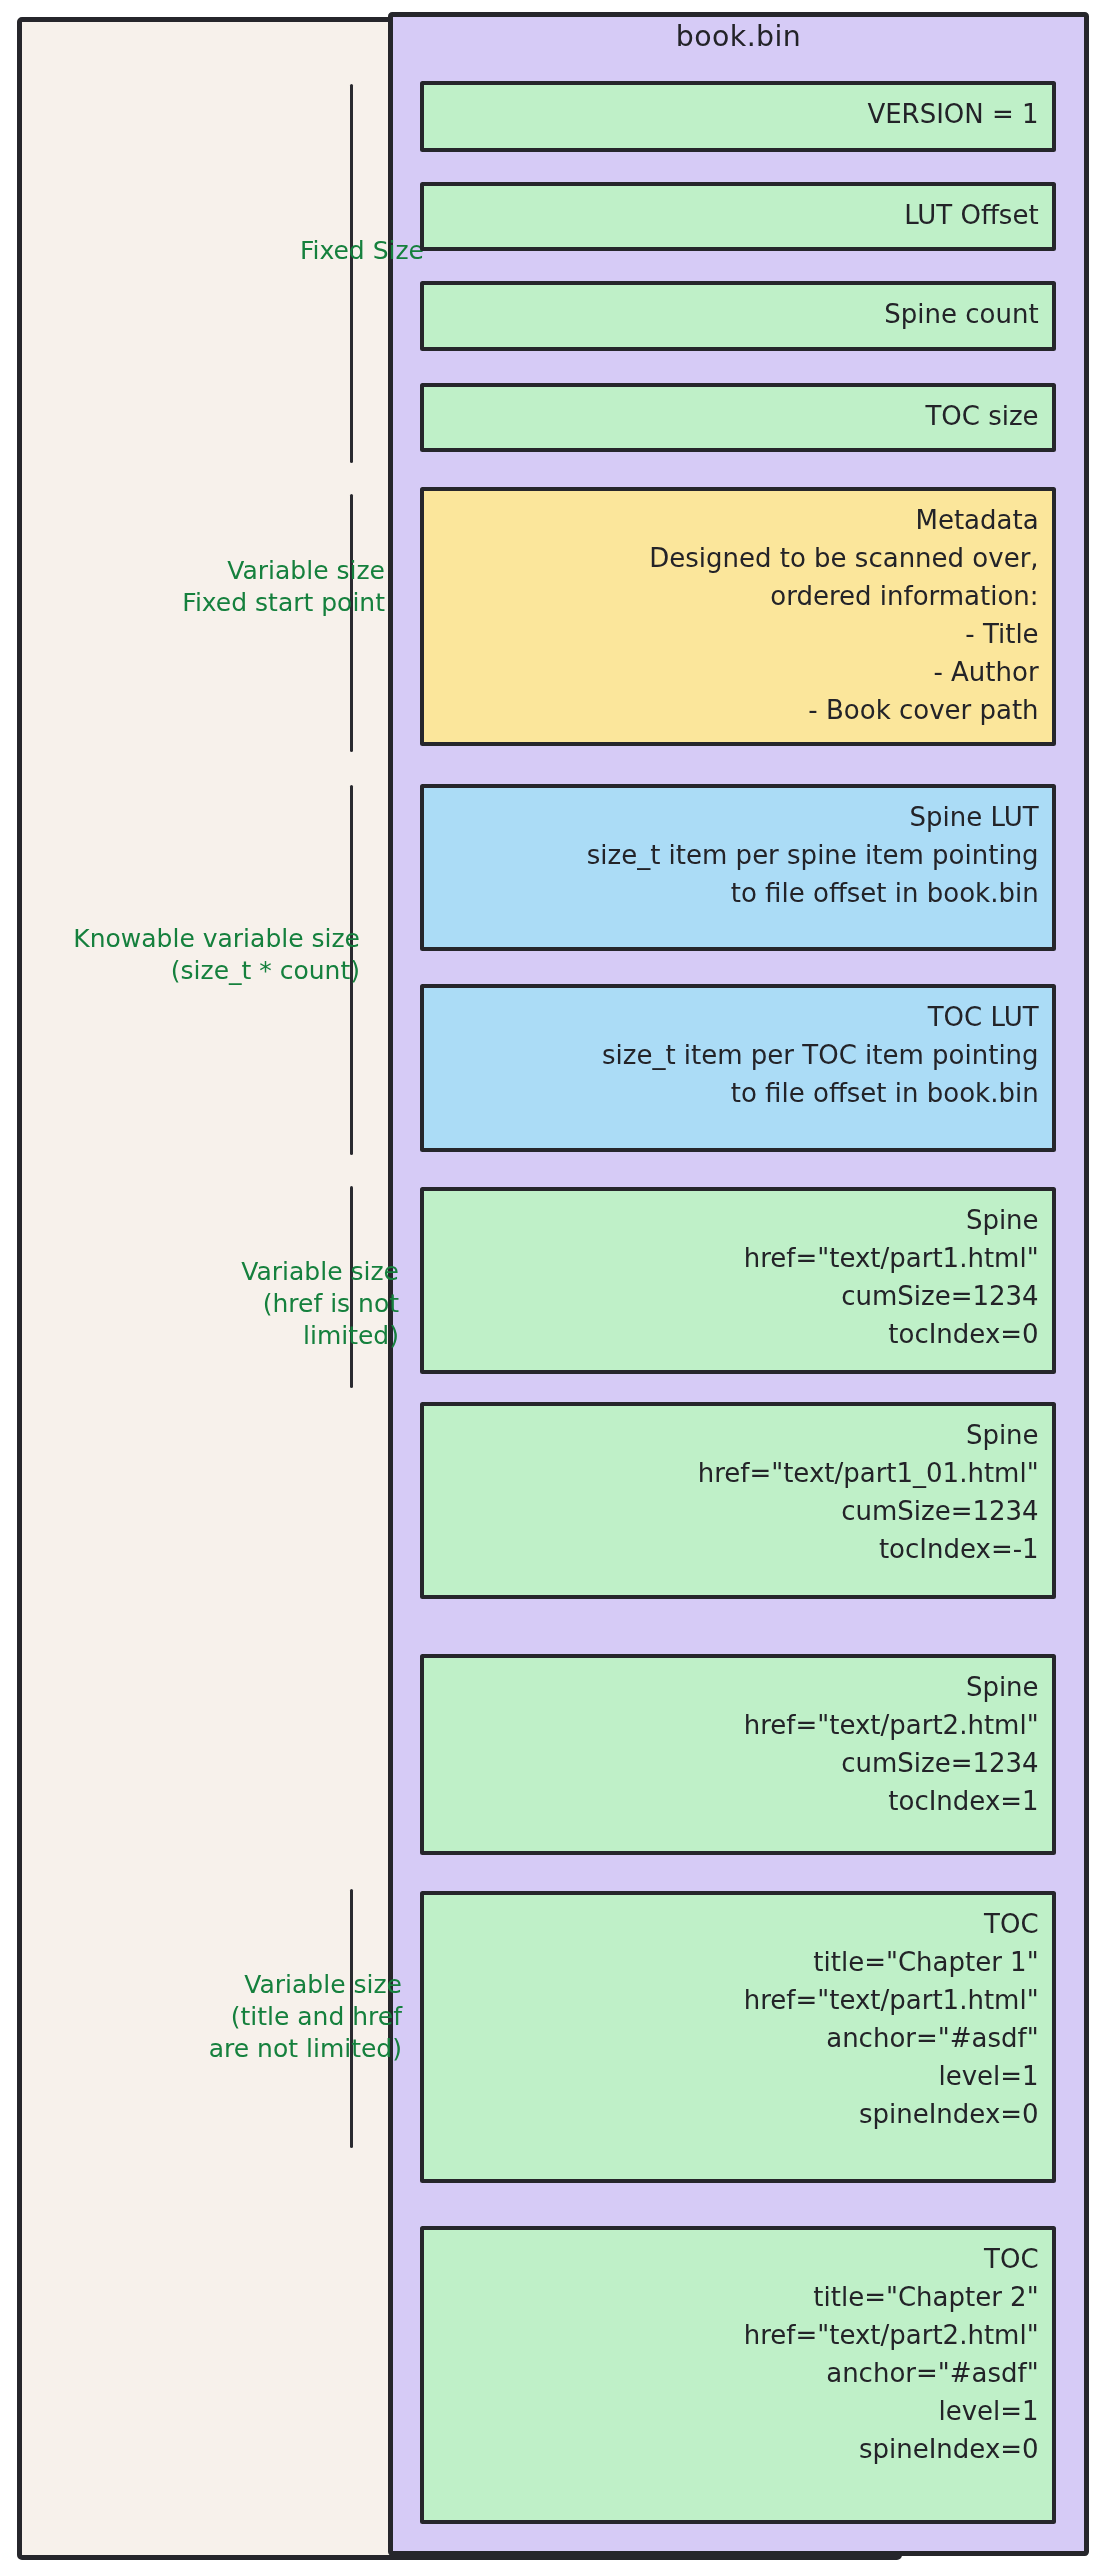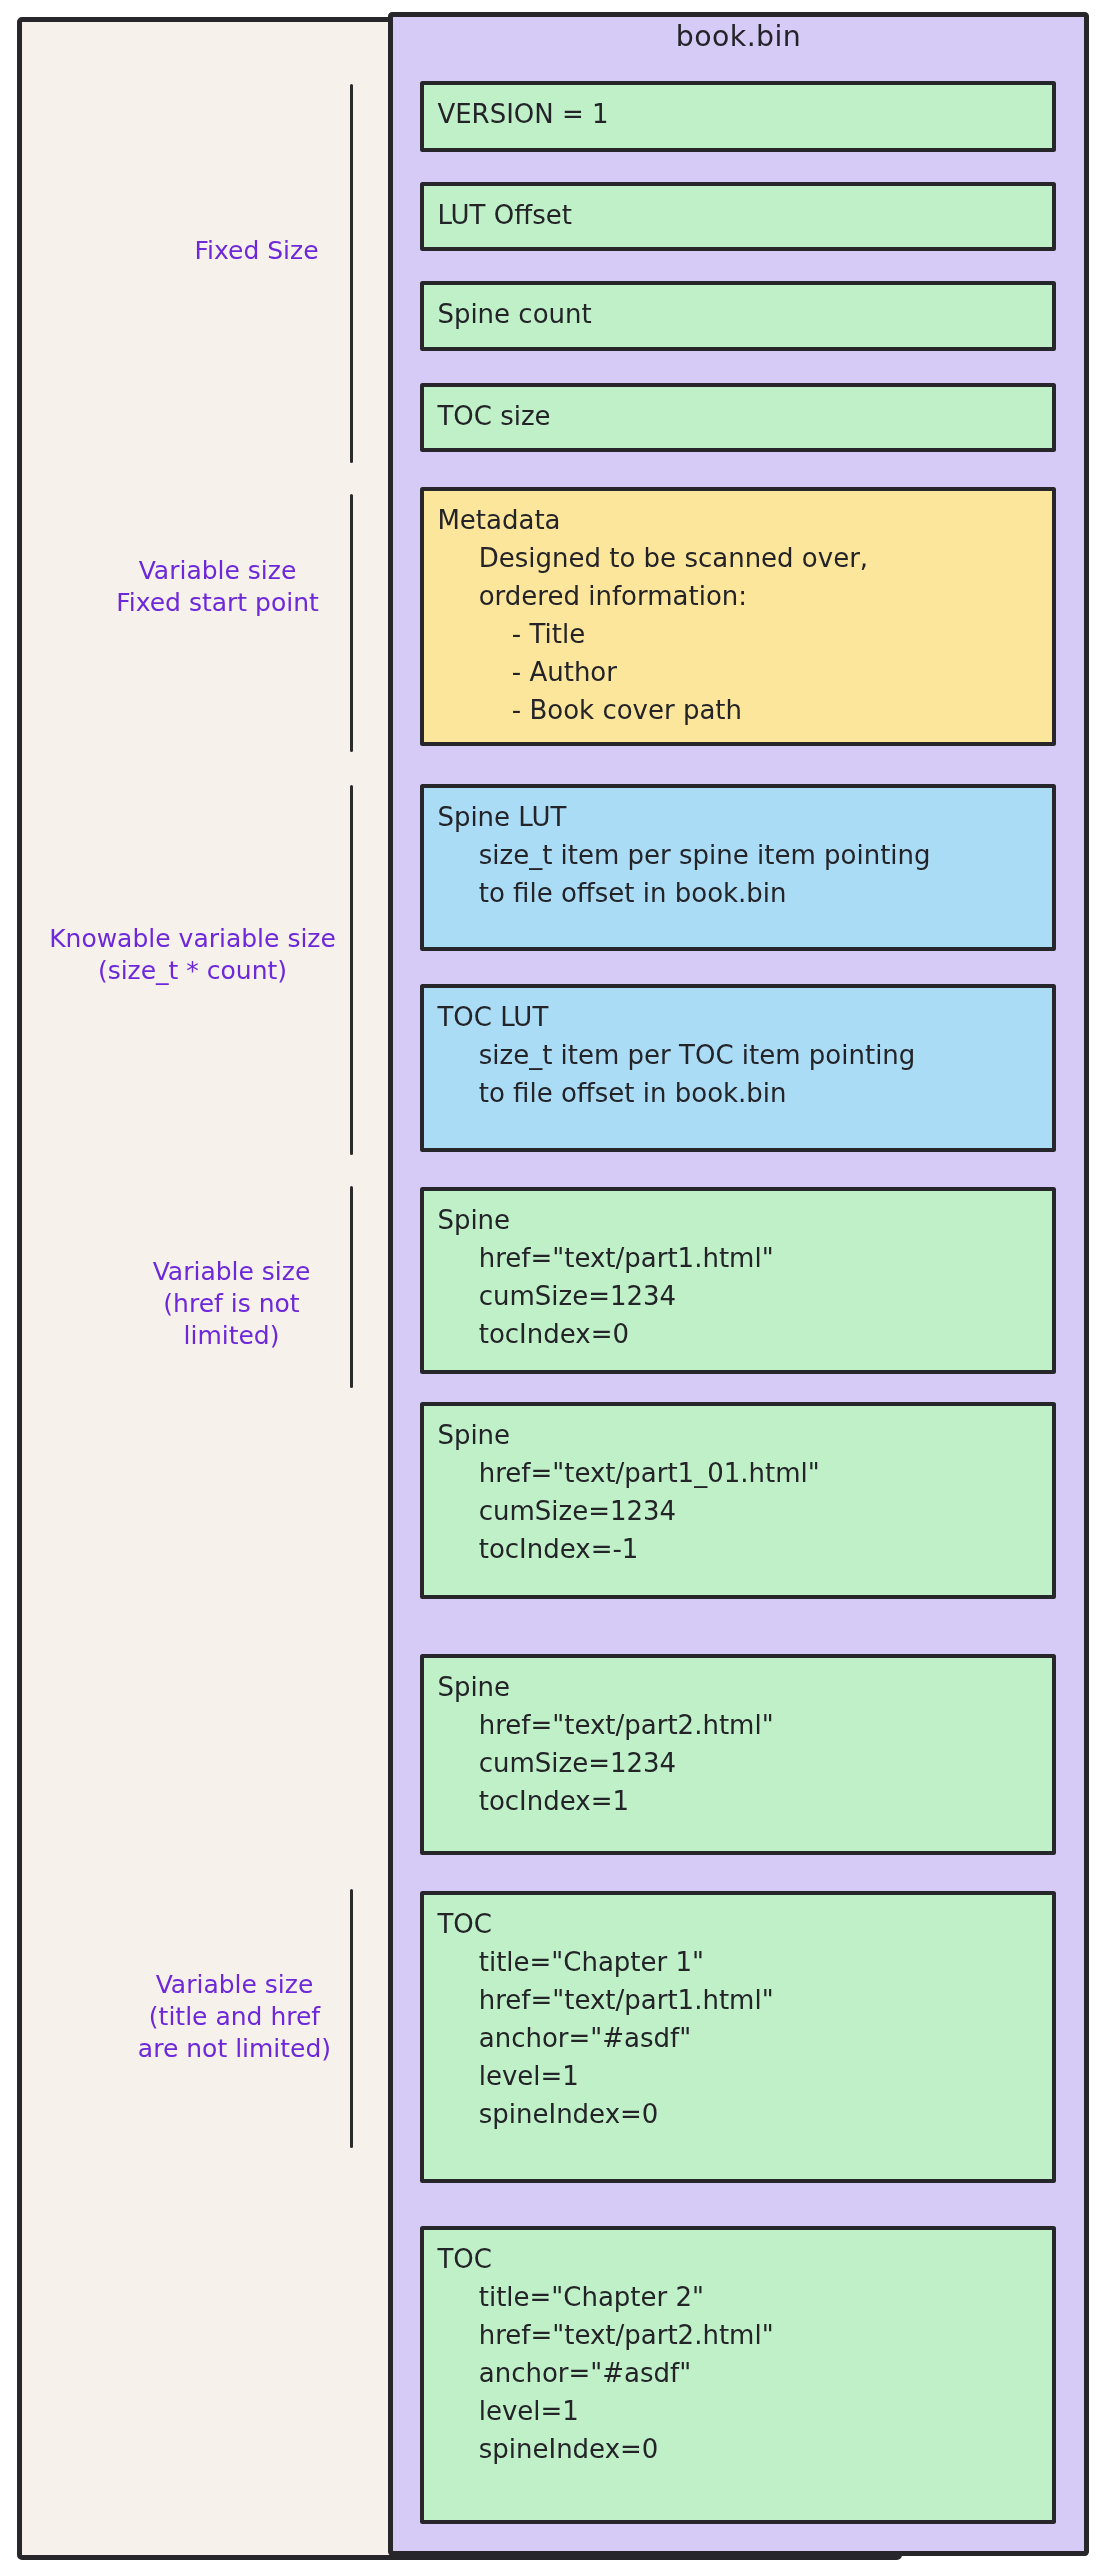--- a/index.html
+++ b/index.html
@@ -30,30 +30,30 @@
     border:4.2px solid #26262B;border-radius:2.5px;
     box-sizing:border-box;
   }
   .block.green{background:#BFF0C8;}
   .block.yellow{background:#FBE69B;}
   .block.blue{background:#ABDCF6;}
   .block pre{
     margin:0;padding:10px 13.4px;
     font-family:"DejaVu Sans", sans-serif;
     font-size:26px;line-height:38px;
-    white-space:pre;color:#232328;
+    white-space:pre;color:#232328;text-align:right;
   }
   .bracket{
     position:absolute;left:350px;width:3.3px;
     background:#2A2A2F;border-radius:1.7px;
   }
   .side-label{
-    position:absolute;text-align:center;
+    position:absolute;text-align:right;
     font-size:25px;line-height:32px;white-space:pre;
-    color:#6d28d9;
+    color:#15803d;
   }
 </style>
 </head>
 <body>
 
 <div id="canvas">
 
   <div class="outer-box"></div>
 
   <div class="file-box"></div>

